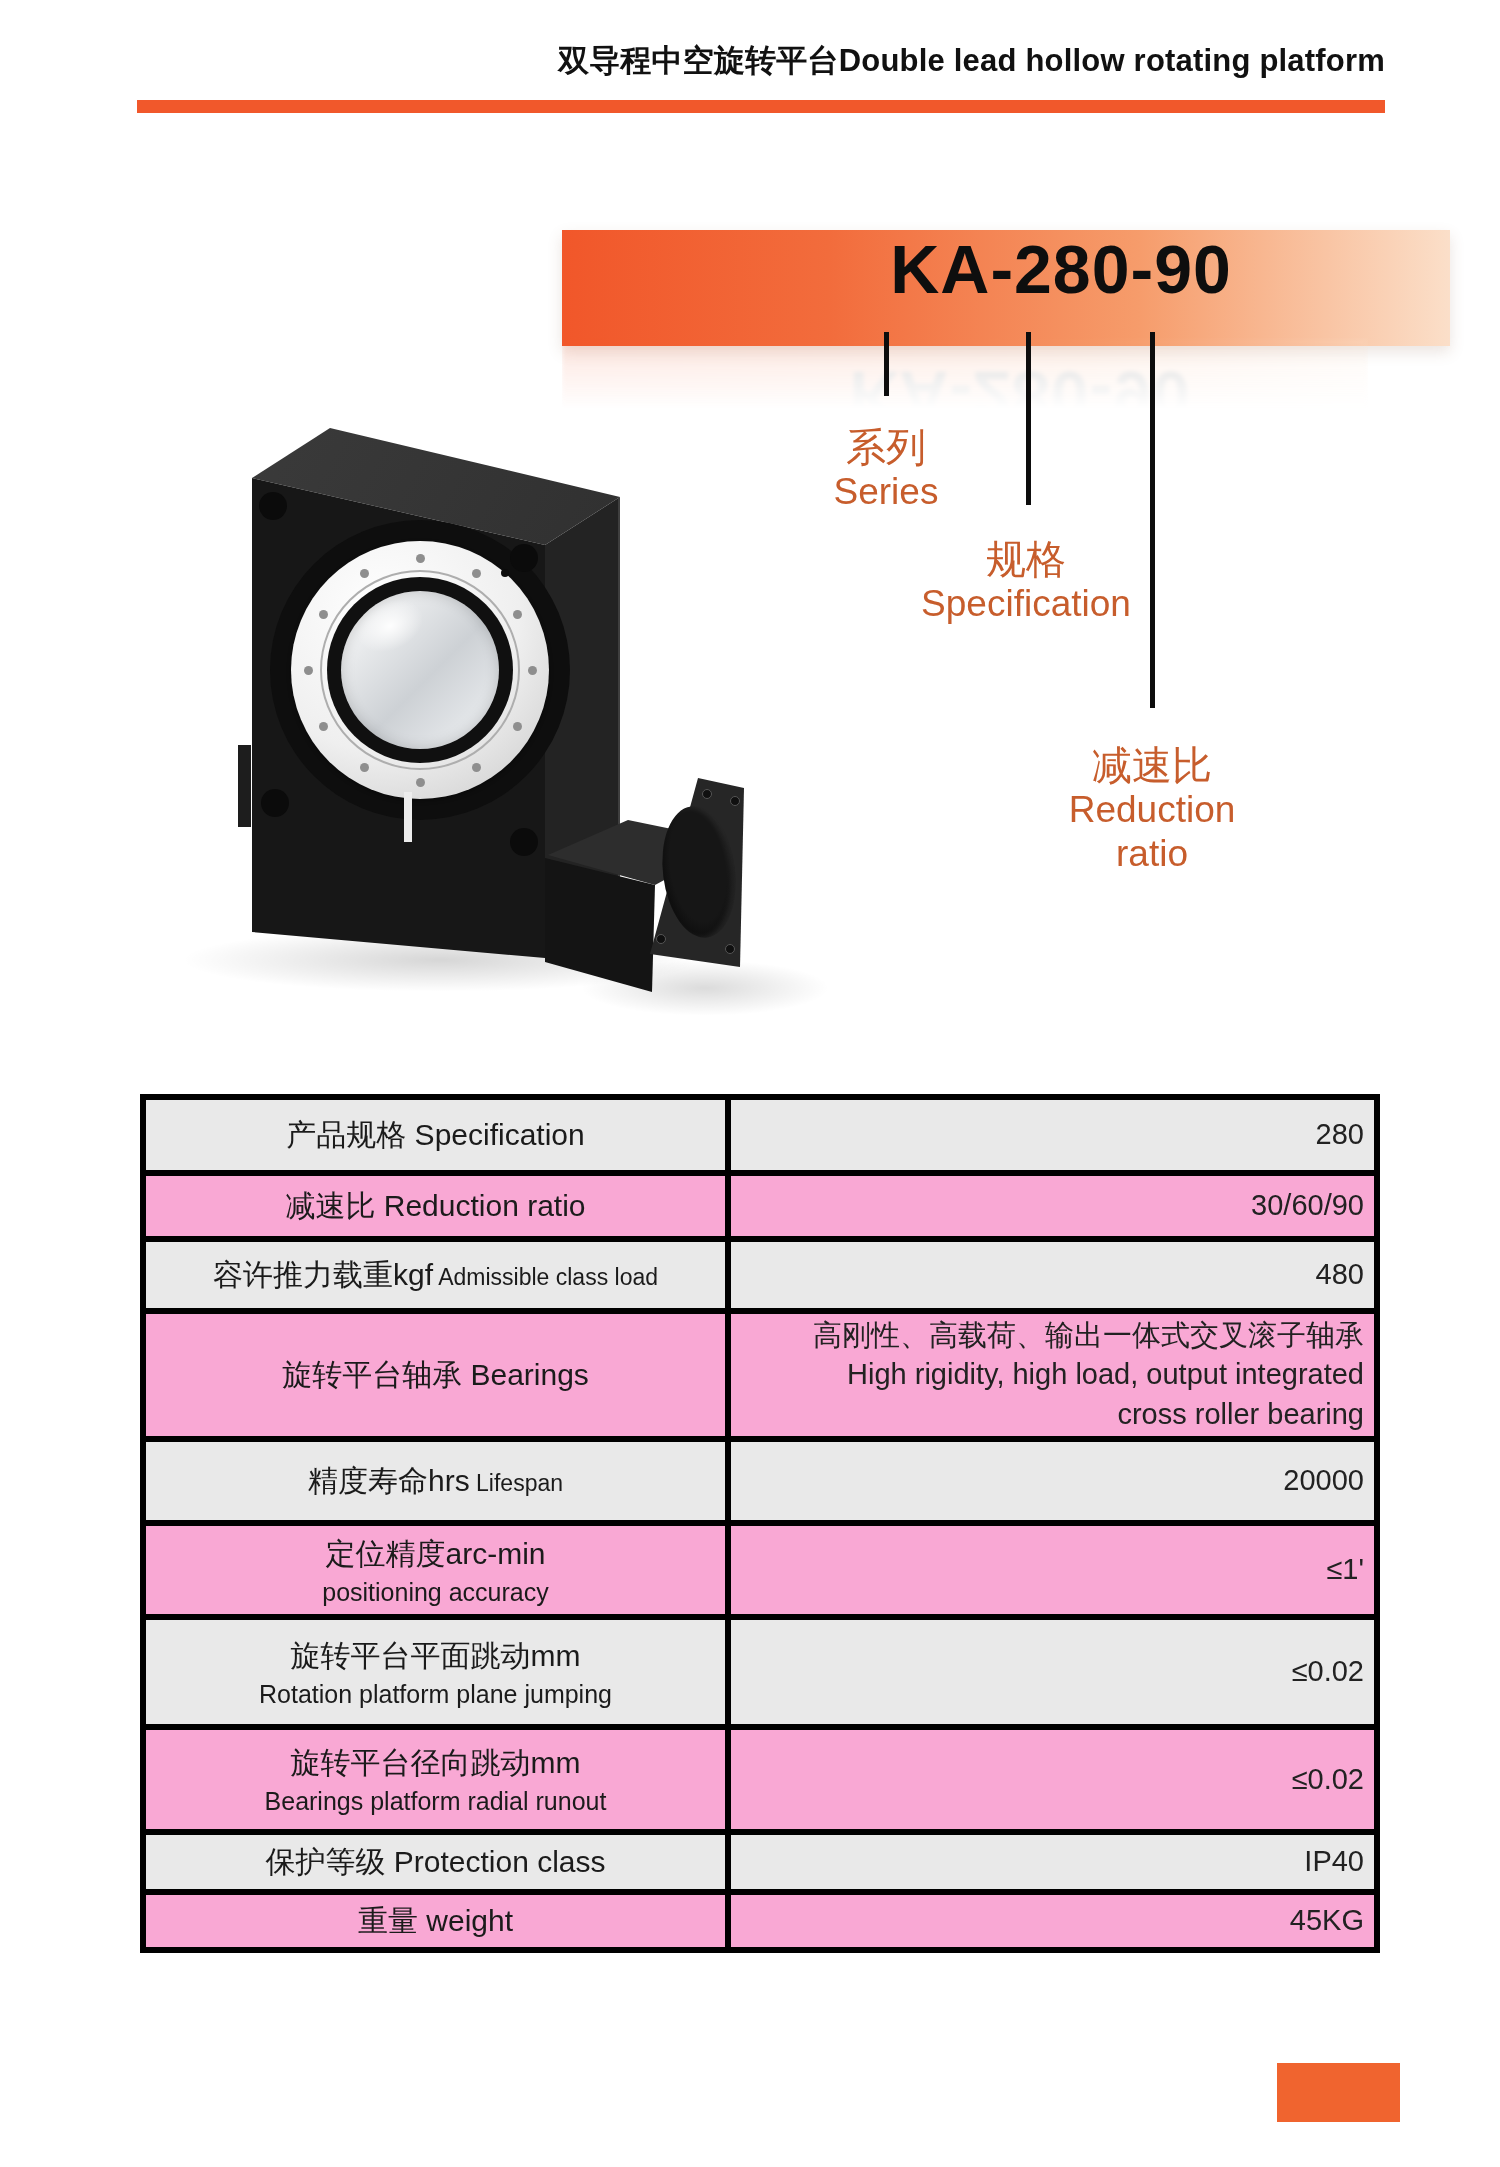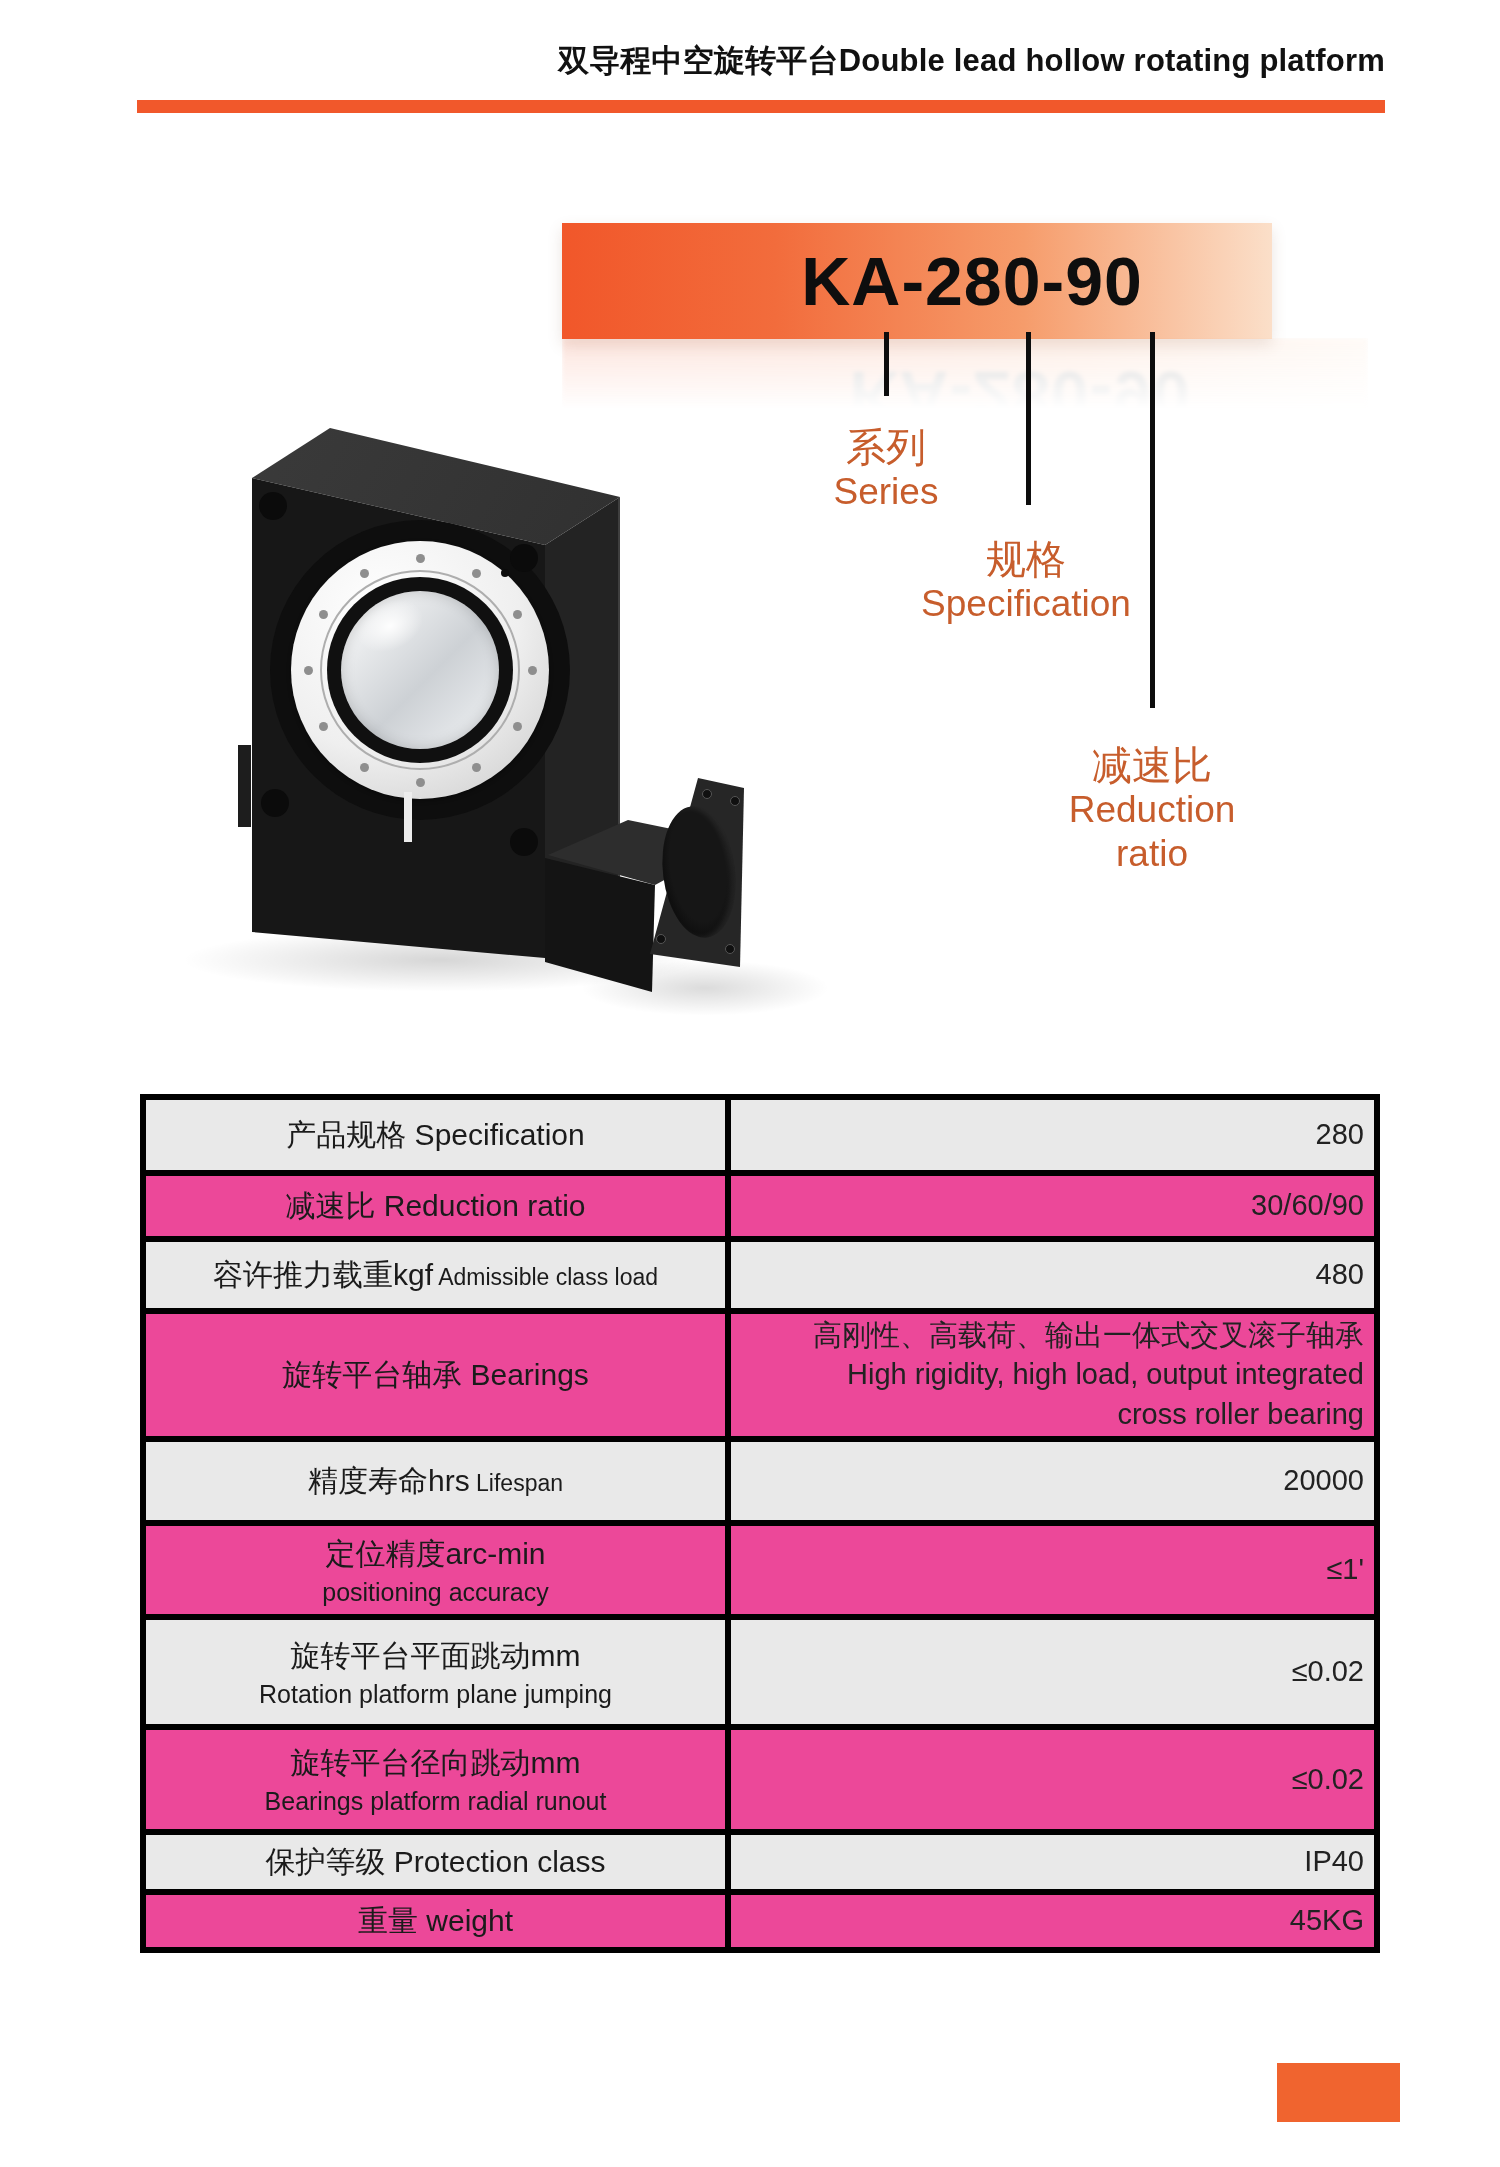--- a/index.html
+++ b/index.html
@@ -13,23 +13,23 @@
   .header-title {
     position:absolute; top:40px; right:115px;
     font-size:31px; font-weight:bold; color:#111; white-space:nowrap; letter-spacing:.2px;
   }
   .accent-bar {
     position:absolute; left:137px; top:100px; width:1248px; height:13px; background:#F1582B;
   }
 
   
   .banner {
-    position:absolute; left:562px; top:223px; width:710px; height:116px;
+    position:absolute; left:562px; top:230px; width:888px; height:116px;
     background:linear-gradient(90deg,#F1572A 0%,#F26C3C 30%,#F69C6B 65%,#FBDFC9 100%);
-    display:flex; align-items:center; justify-content:center;
+    display:flex; justify-content:center;
     box-shadow:0 6px 14px rgba(130,85,60,.16);
   }
   .banner .model {
     font-size:68px; font-weight:bold; color:#0e0e0e; letter-spacing:1px; transform:translateX(55px);
   }
   .banner-reflection {
     position:absolute; left:562px; top:338px; width:806px; height:116px;
     background:linear-gradient(90deg,#F1572A 0%,#F26C3C 30%,#F69C6B 65%,#FBDFC9 100%);
     display:flex; align-items:center; justify-content:center;
     transform:scaleY(-1); opacity:.16; filter:blur(2px);
@@ -108,21 +108,21 @@
   .b7{left:154px;top:286px;} .b8{left:169px;top:230px;} .b9{left:210px;top:189px;}
   .b10{left:266px;top:174px;} .b11{left:322px;top:189px;} .b12{left:363px;top:230px;}
   .pin { left:254px; top:412px; width:8px; height:50px; background:#ededed; }
   .corner-hole { width:28px; height:28px; border-radius:50%; background:#0b0b0b; }
   .ch1{left:109px;top:112px;} .ch2{left:360px;top:164px;} .ch3{left:111px;top:409px;} .ch4{left:360px;top:448px;}
   .dot { width:8px; height:8px; border-radius:50%; background:#0b0b0b; }
   .d1{left:351px;top:189px;}
 
   
   .spec-table { position:absolute; left:140px; top:1072px; border-collapse:collapse; table-layout:fixed; width:1240px;margin-top:22px; }
-  .spec-table td { border:6px solid #000; text-align:center; vertical-align:middle; padding:2px 10px; background:#ec4899; }
+  .spec-table td { border:6px solid #000; text-align:center; vertical-align:middle; padding:2px 10px; background:#f9a8d4; }
   .spec-table tr.shaded td { background:#E9E9E9; }
   .spec-table col.c1 { width:585px; }
   tr.r1 td{height:66px;} tr.r2 td{height:56px;} tr.r3 td{height:62px;} tr.r4 td{height:118px;}
   tr.r5 td{height:74px;} tr.r6 td{height:84px;} tr.r7 td{height:100px;} tr.r8 td{height:95px;}
   tr.r9 td{height:50px;} tr.r10 td{height:48px;}
   .lbl-main  { font-size:30px; color:#1b1b1b; }
   .lbl-small { font-size:23px; color:#1b1b1b; }
   .lbl-sub   { display:block; font-size:25px; color:#1b1b1b; margin-top:3px; }
   .lbl-sub:empty { display:none; }
   .value-line { display:block; font-size:29px; color:#222; line-height:1.35;text-align:right; }

